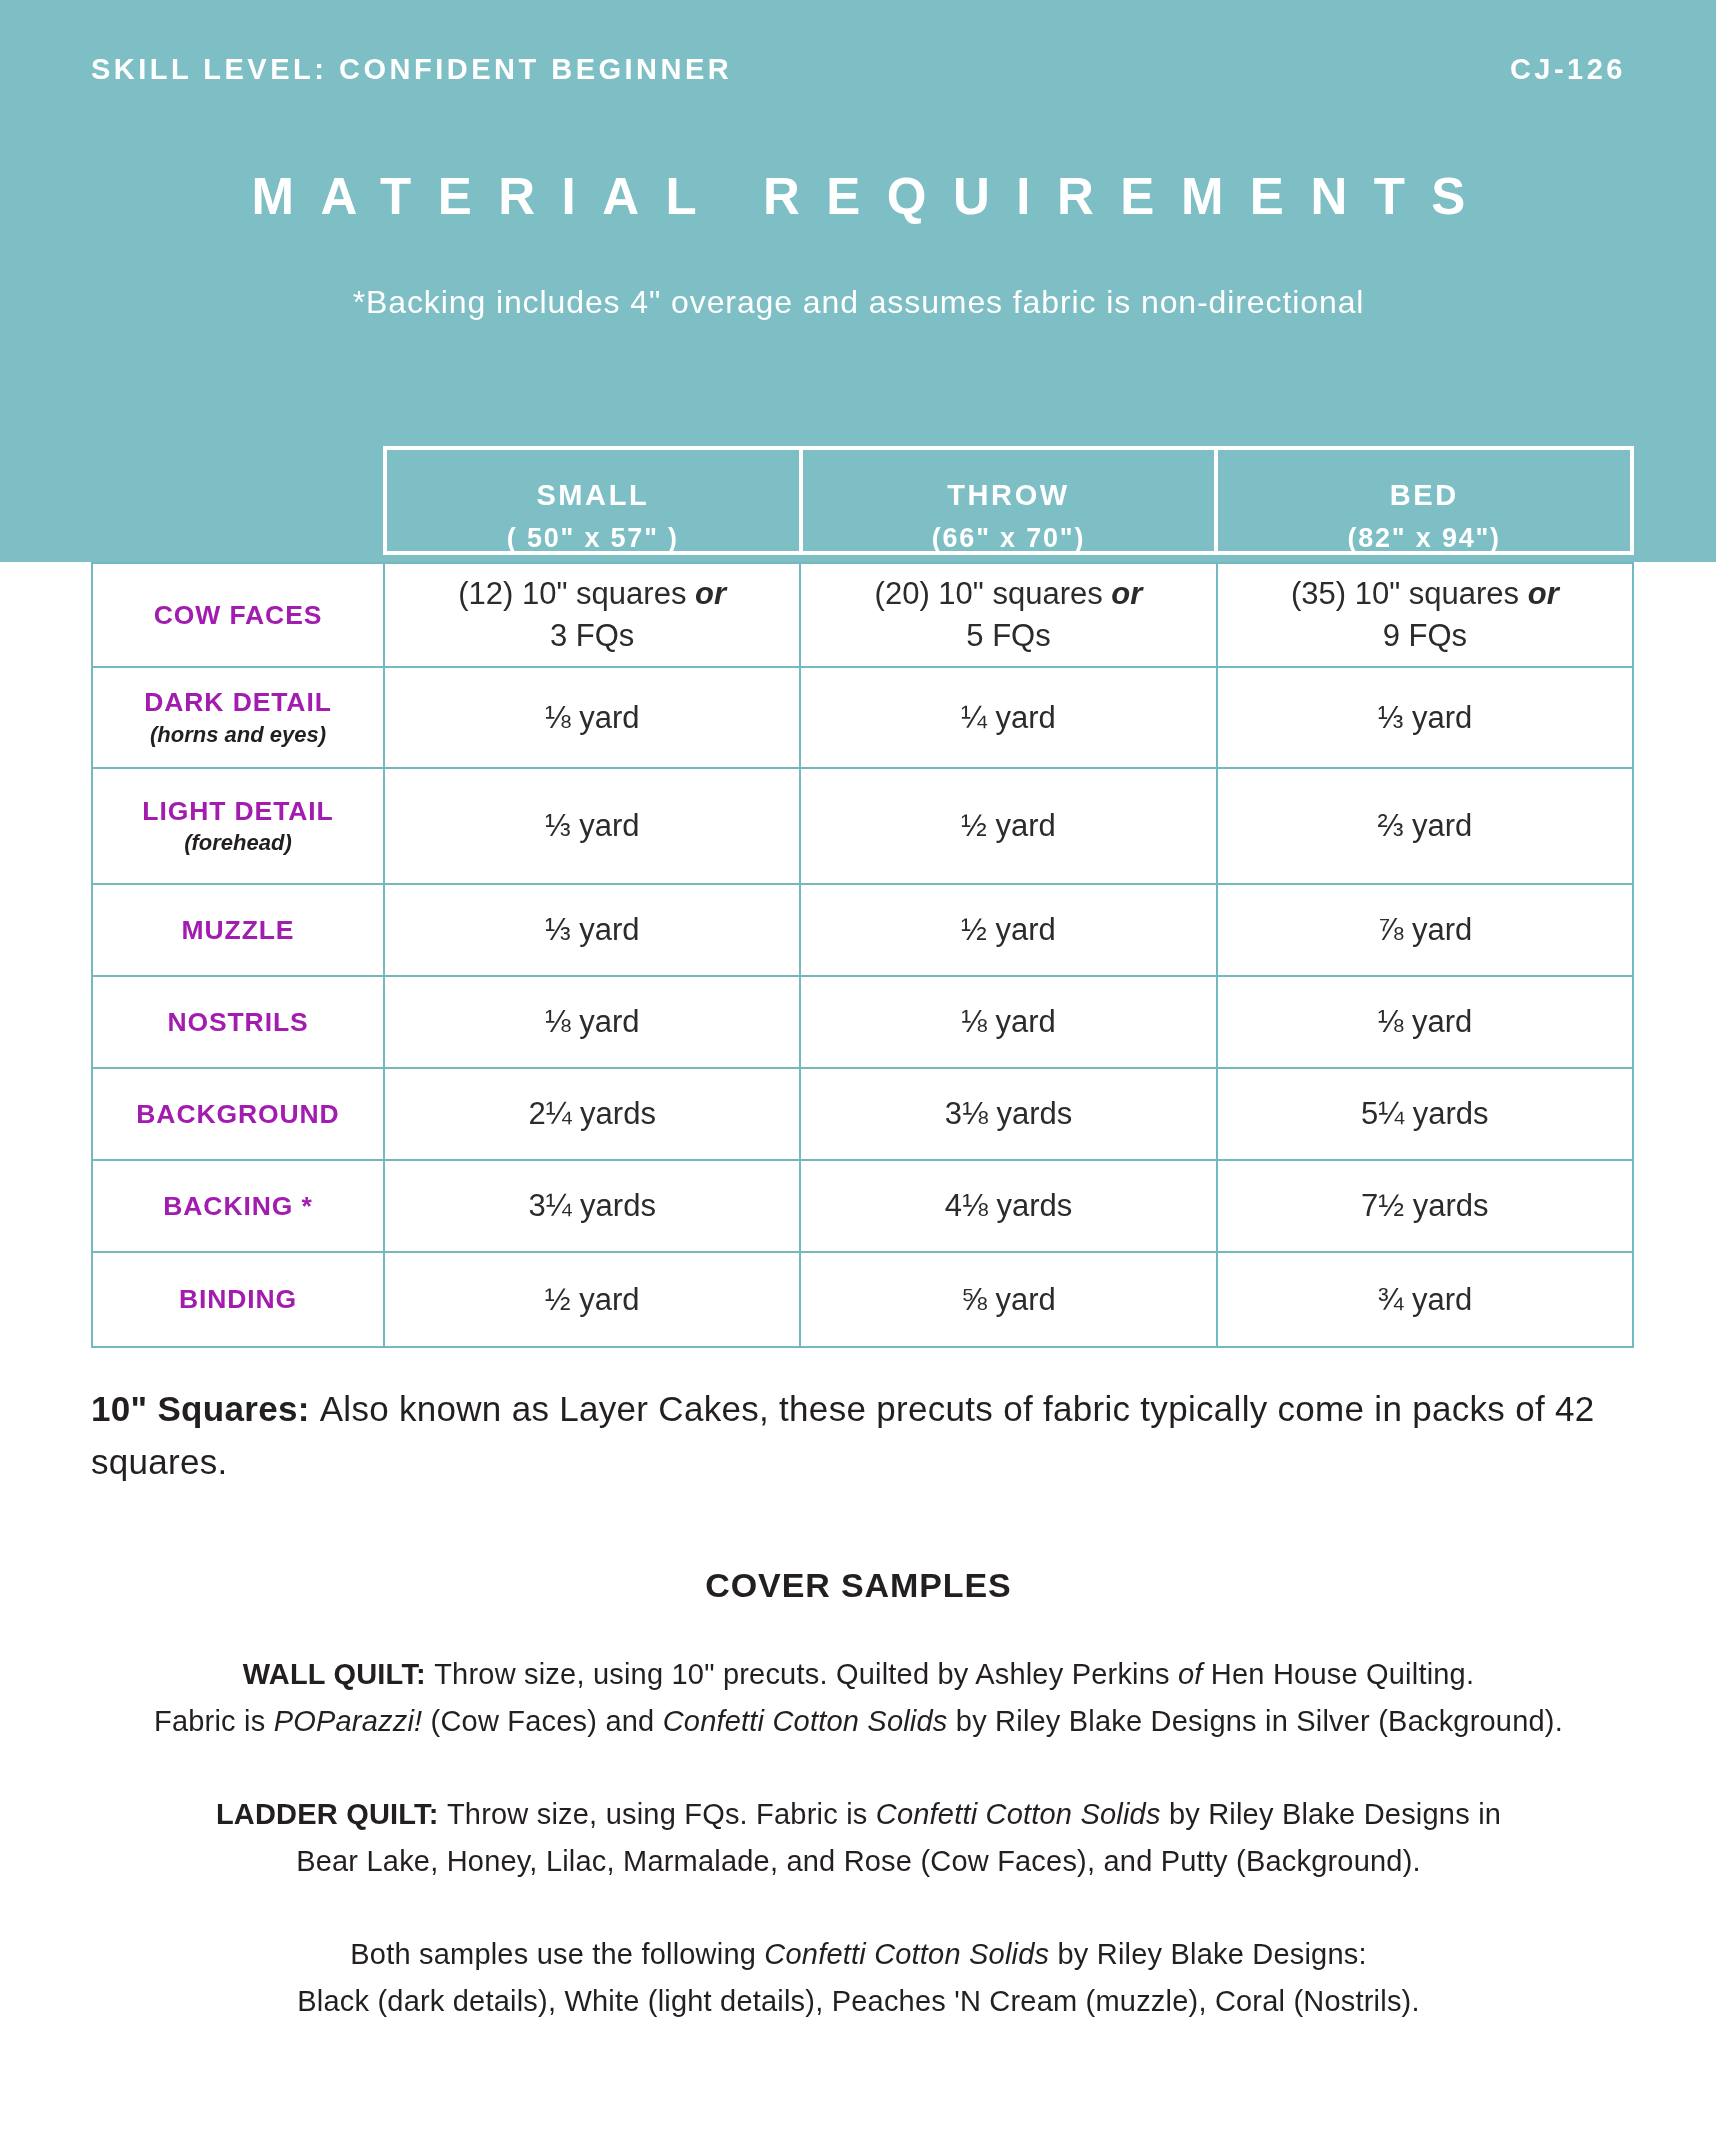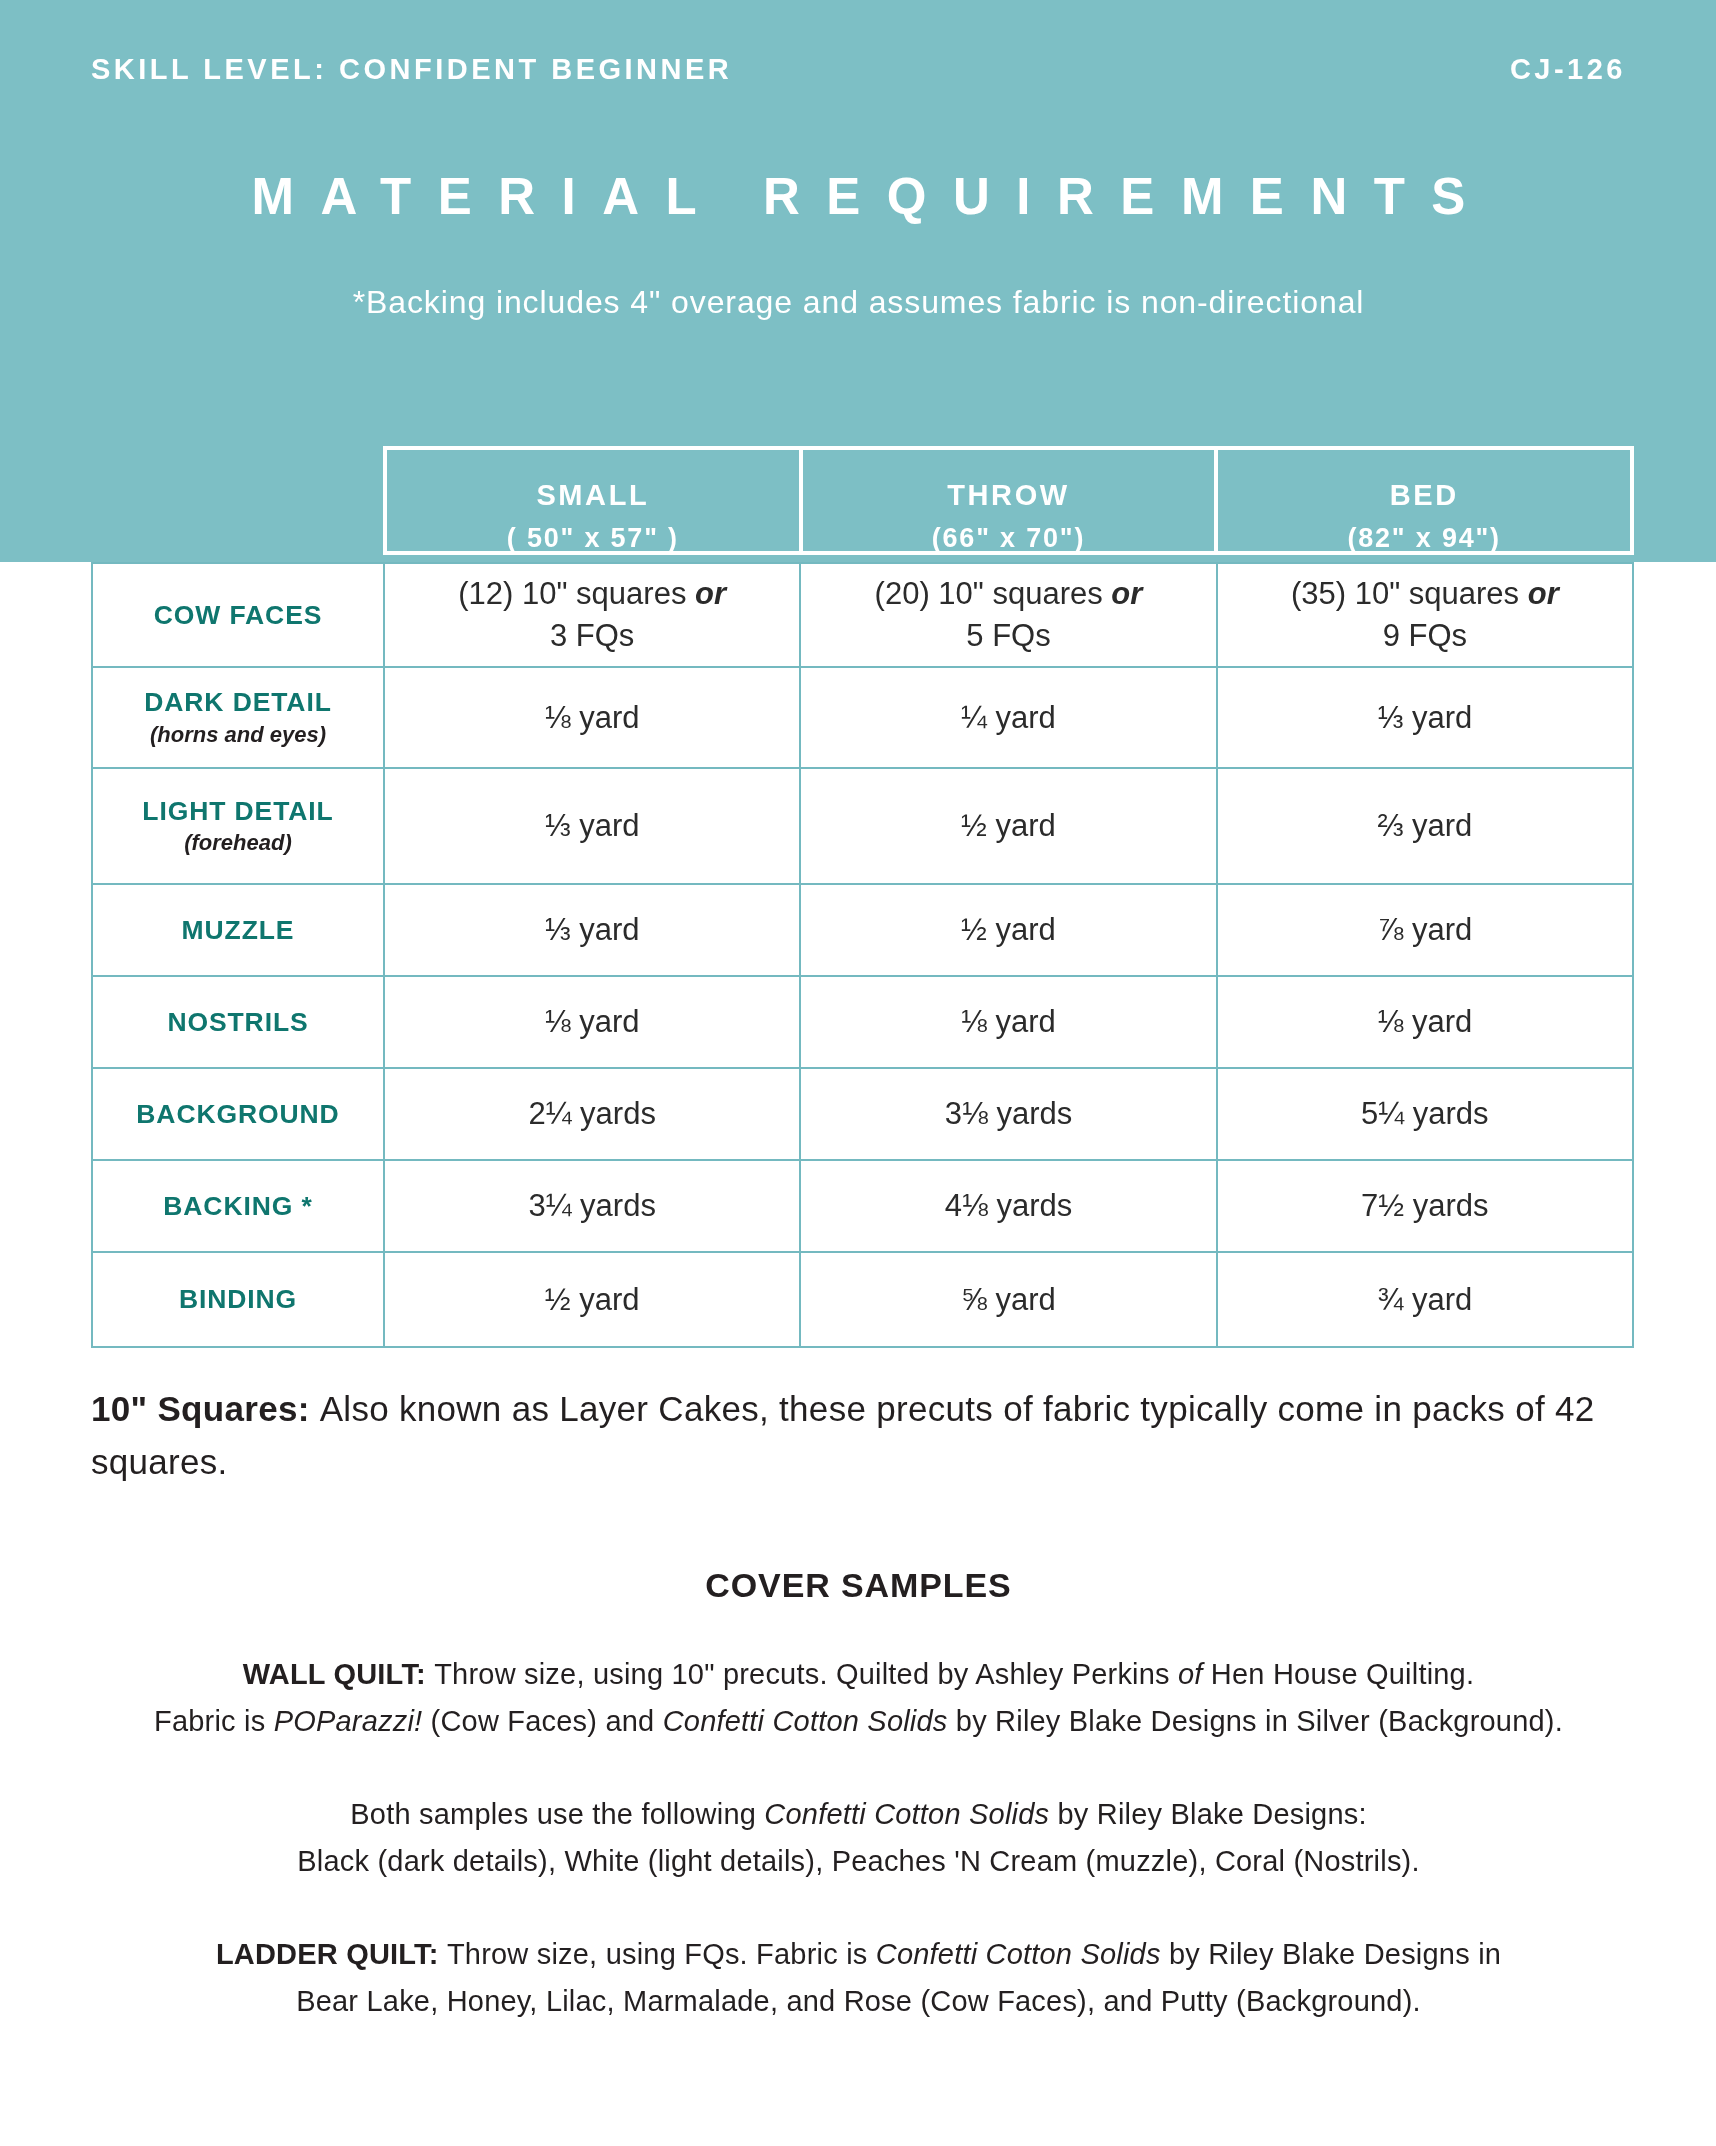--- a/index.html
+++ b/index.html
@@ -23,21 +23,21 @@
   .size-name { font-weight:700; font-size:29px; letter-spacing:2.6px;margin-top:32px; }
   .size-dims { font-weight:700; font-size:27px; letter-spacing:1.8px; margin-top:10.6px; }
 
   
   table.materials { border-collapse:collapse; margin-left:91px; width:1543px; table-layout:fixed; }
   table.materials col.c-label { width:292px; }
   table.materials th, table.materials td { border:2.6px solid #74B9C0; text-align:center; vertical-align:middle; }
   tr.r0 { height:104px; } tr.r1 { height:101px; } tr.r2 { height:116px; }
   tr.r3 { height:92px; } tr.r4 { height:92px; } tr.r5 { height:92px; }
   tr.r6 { height:92px; } tr.r7 { height:95px; }
-  .rlabel { font-weight:700; font-size:26.5px; letter-spacing:0.9px; color:#0f766e; }
+  .rlabel { font-weight:700; font-size:26.5px; letter-spacing:0.9px; color:#a21caf; }
   .rsub   { font-weight:700; font-size:22px; margin-top:3.5px;font-style:italic; }
   .rsub:empty { display:none; }
   td.cellv { font-size:31px; font-weight:400; color:#2b2b2b; line-height:1.35; }
 
   
   .notes { margin:35px 91px 0 91px; }
   .note-p { font-size:35px; line-height:1.5; letter-spacing:0.3px; }
   .note-p + .note-p { margin-top:23px; }
 
   
@@ -150,17 +150,17 @@
       </tr>
     </tbody>
   </table>
 
   <div class="notes">
     <p class="note-p"><span style="font-weight: 700;">10" Squares: </span><span>Also known as Layer Cakes, these precuts of fabric typically come in packs of 42 squares.</span></p>
   </div>
 
   <div class="cover-heading">COVER SAMPLES</div>
   <p class="cover-p"><span style="font-weight: 700;">WALL QUILT: </span><span>Throw size, using 10" precuts. Quilted by Ashley Perkins </span><span style="font-style: italic;">of</span><span> Hen House Quilting.</span><br><span>Fabric is </span><span style="font-style: italic;">POParazzi!</span><span> (Cow Faces) and </span><span style="font-style: italic;">Confetti Cotton Solids</span><span> by Riley Blake Designs in Silver (Background).</span></p>
+  <p class="cover-p"><span style="font-weight: 700;">LADDER QUILT: </span><span>Throw size, using FQs. Fabric is </span><span style="font-style: italic;">Confetti Cotton Solids</span><span> by Riley Blake Designs in</span><br><span>Bear Lake, Honey, Lilac, Marmalade, and Rose (Cow Faces), and Putty (Background).</span></p>
   <p class="cover-p"><span>Both samples use the following </span><span style="font-style: italic;">Confetti Cotton Solids</span><span> by Riley Blake Designs:</span><br><span>Black (dark details), White (light details), Peaches 'N Cream (muzzle), Coral (Nostrils).</span></p>
-  <p class="cover-p"><span style="font-weight: 700;">LADDER QUILT: </span><span>Throw size, using FQs. Fabric is </span><span style="font-style: italic;">Confetti Cotton Solids</span><span> by Riley Blake Designs in</span><br><span>Bear Lake, Honey, Lilac, Marmalade, and Rose (Cow Faces), and Putty (Background).</span></p>
 
 </div>
 
 
 </body></html>

